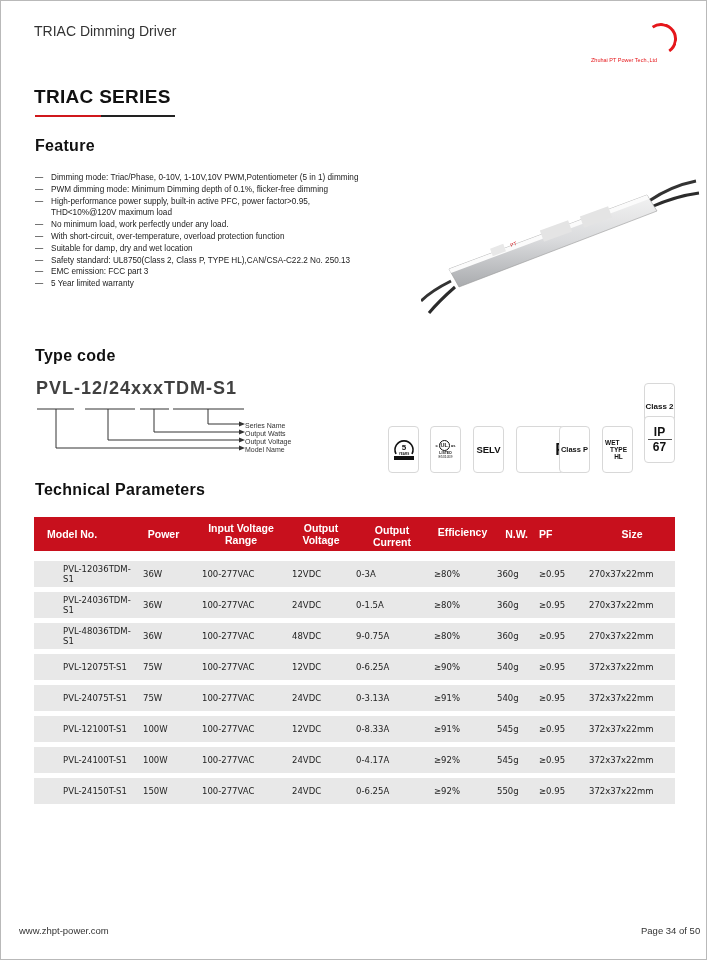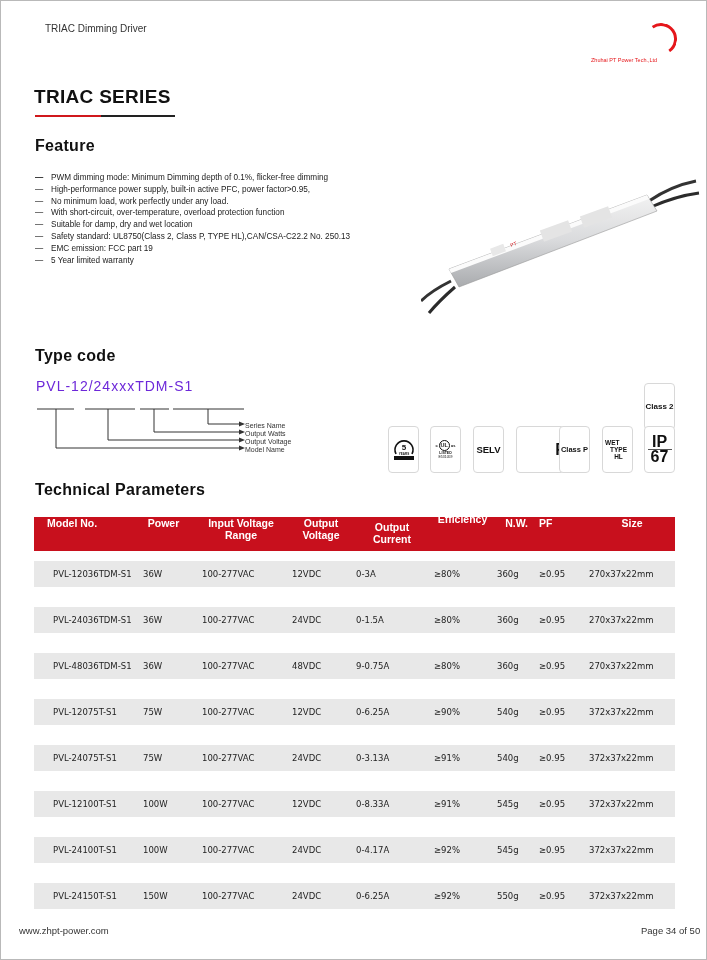--- a/index.html
+++ b/index.html
@@ -1,49 +1,49 @@
 <!DOCTYPE html>
 <html><head>
   <meta charset="utf-8">
   <style>
     * { box-sizing: border-box; margin: 0; padding: 0; }
     html, body { width: 707px; height: 960px; background: #ffffff; overflow: hidden; }
     body { font-family: "Liberation Sans", sans-serif; color: #222; position: relative; }
     .page { position: absolute; left: 0; top: 0; width: 707px; height: 960px; border: 1px solid #b9b9b9; background: #fff; }
 
-    .header-label { position: absolute; left: 33px; top: 22px; font-size: 10px; color: #333; margin-left: 11px; }
+    .header-label { position: absolute; left: 33px; top: 22px; font-size: 14px; color: #333; }
     .logo { position: absolute; left: 588px; top: 22px; width: 90px; height: 44px; }
     .logo-text { position: absolute; left: 4px; top: 6px; font-family: "Liberation Sans", sans-serif; font-weight: bold; font-style: italic; font-size: 17px; color: #e5171b; letter-spacing: -0.5px; }
     .logo-swoosh { position: absolute; left: 56px; top: 0px; width: 32px; height: 32px; border: 3px solid #e5171b; border-left-color: transparent; border-bottom-color: transparent; border-radius: 50%; transform: rotate(10deg); }
     .logo-sub { position: absolute; left: 2px; top: 34px; font-size: 5.5px; color: #e5171b; white-space: nowrap; }
 
     .series-title { position: absolute; left: 33px; top: 85px; font-size: 19px; font-weight: bold; color: #111; letter-spacing: 0.3px; }
     .series-underline { position: absolute; left: 34px; top: 114px; width: 140px; height: 2px; background: #222; }
     .series-underline .red { position: absolute; left: 0; top: 0; width: 66px; height: 2px; background: #d0181c; }
 
     .section-title { position: absolute; left: 34px; font-size: 16px; font-weight: bold; color: #111; letter-spacing: 0.3px; }
 
     .features { position: absolute; left: 34px; top: 171px; list-style: none; font-size: 8.2px; color: #222; line-height: 11.8px; }
     .features li { position: relative; padding-left: 16px; }
     .features li .dash { position: absolute; left: 0; top: 0; }
 
     .product-img { position: absolute; left: 420px; top: 150px; width: 280px; height: 170px; }
 
-    .typecode { position: absolute; left: 35px; top: 377px; font-size: 14px; font-weight: normal; color: #6d28d9; letter-spacing: 1px; }
+    .typecode { position: absolute; left: 35px; top: 377px; font-size: 18px; font-weight: bold; color: #404040; letter-spacing: 1px; }
     .tc-diagram { position: absolute; left: 35px; top: 405px; width: 300px; height: 60px; }
     .tc-label { position: absolute; left: 244px; font-size: 7px; color: #333; }
 
     .cert { position: absolute; width: 31px; height: 47px; border: 1px solid #d8d8d8; border-radius: 4px; background: #fff; display: flex; align-items: center; justify-content: center; font-weight: bold; color: #111; text-align: center; }
 
     .table { position: absolute; left: 33px; top: 516px; width: 641px; }
-    .thead { height: 34px; background: #c8101d; color: #fff; display: flex; align-items: flex-start; font-weight: bold; font-size: 10.5px; }
+    .thead { height: 34px; background: #c8101d; color: #fff; display: flex; align-items: center; font-weight: bold; font-size: 10.5px; }
     .thead .th { text-align: center; line-height: 12px; }
-    .row { height: 26px; background: #e8e8e8; display: flex; align-items: center; font-size: 8.5px; color: #222; margin-top: 20px; font-family: "DejaVu Sans", sans-serif; }
+    .row { height: 26px; background: #e8e8e8; display: flex; align-items: center; font-size: 8.5px; color: #222; margin-top: 5px; font-family: "DejaVu Sans", sans-serif; }
     .row.first { margin-top: 10px; }
-    .c1 { width: 100px; padding-left: 19px; }
+    .c1 { width: 100px; padding-left: 29px; }
     .c2 { width: 59px; padding-left: 9px; }
     .c3 { width: 96px; padding-left: 9px; }
     .c4 { width: 64px; padding-left: 3px; }
     .c5 { width: 78px; padding-left: 3px; }
     .c6 { width: 63px; padding-left: 3px; }
     .c7 { width: 45px; padding-left: 3px; }
     .c8 { width: 50px; padding-left: 0px; }
     .c9 { width: 86px; padding-left: 0px; }
     .thead .c1 { text-align: left; padding-left: 13px; }
 
@@ -62,28 +62,29 @@
     <div class="logo-sub">Zhuhai PT Power Tech.,Ltd</div>
   </div>
 
   <div class="series-title">TRIAC SERIES</div>
   <div class="series-underline">
       <div class="red"></div>
     </div>
 
   <div class="section-title" style="top:136px;">Feature</div>
   <ul class="features">
-    <li><span class="dash">—</span></li>
+    <li><span class="dash">—</span><span>Dimming mode: Triac/Phase, 0-10V, 1-10V,10V PWM,Potentiometer (5 in 1) dimming</span></li>
     <li><span class="dash">—</span><span>PWM dimming mode: Minimum Dimming depth of 0.1%, flicker-free dimming</span></li>
     <li><span class="dash">—</span><span>High-performance power supply, built-in active PFC, power factor&gt;0.95,</span></li>
+    <li><span>THD&lt;10%@120V maximum load</span></li>
     <li><span class="dash">—</span><span>No minimum load, work perfectly under any load.</span></li>
     <li><span class="dash">—</span><span>With short-circuit, over-temperature, overload protection function</span></li>
     <li><span class="dash">—</span><span>Suitable for damp, dry and wet location</span></li>
     <li><span class="dash">—</span><span>Safety standard: UL8750(Class 2, Class P, TYPE HL),CAN/CSA-C22.2 No. 250.13</span></li>
-    <li><span class="dash">—</span><span>EMC emission: FCC part 19</span></li>
+    <li><span class="dash">—</span><span>EMC emission: FCC part 3</span></li>
     <li><span class="dash">—</span><span>5 Year limited warranty</span></li>
   </ul>
 
   <svg class="product-img" viewBox="0 0 280 170">
     <defs>
       <linearGradient id="body" x1="0" y1="0" x2="0" y2="1">
         <stop offset="0" stop-color="#f2f2f2"></stop>
         <stop offset="0.5" stop-color="#d9dadc"></stop>
         <stop offset="1" stop-color="#a9abae"></stop>
       </linearGradient>
@@ -158,21 +159,21 @@
 
   <div class="cert" style="left:558px;top:425px;font-size:7.5px;">
       <span>Class P</span>
     </div>
 
   <div class="cert" style="left:601px;top:425px;flex-direction:column;align-items:flex-start;padding-left:2px;font-size:6.5px;line-height:7px;">
     <span>WET</span>
     <span>TYPE HL</span>
   </div>
 
-  <div class="cert" style="left:643px;top:425px;flex-direction:column;font-size:16px;line-height:12px;text-align:center;">
+  <div class="cert" style="left:643px;top:415px;flex-direction:column;font-size:12px;line-height:12px;text-align:center;">
     <span>IP</span>
     <span style="display:block;width:24px;height:1px;background:#555;margin:1px 0;"></span>
     <span>67</span>
   </div>
 
   <div class="section-title" style="top:480px;">Technical Parameters</div>
 
   <div class="table">
     <div class="thead">
       <div class="th c1"><span>Model No.</span></div>

